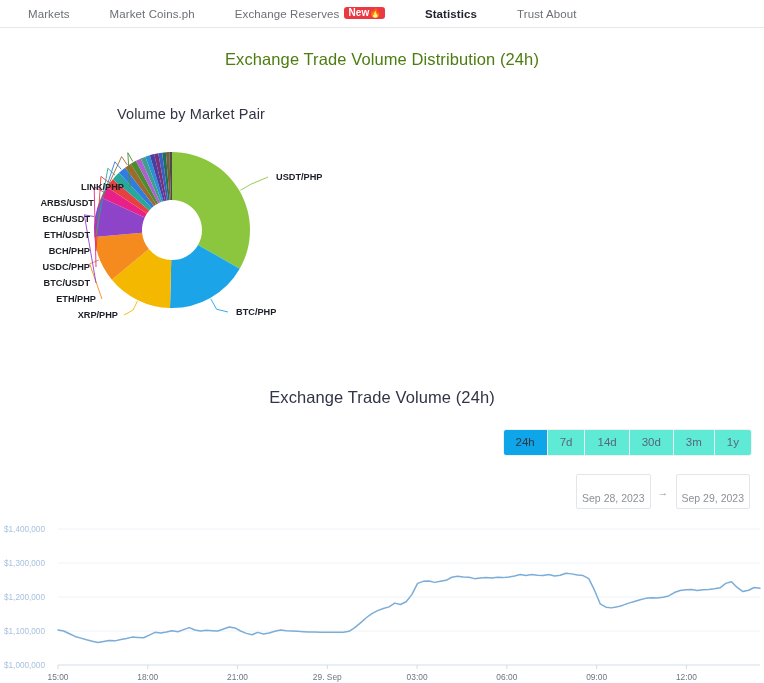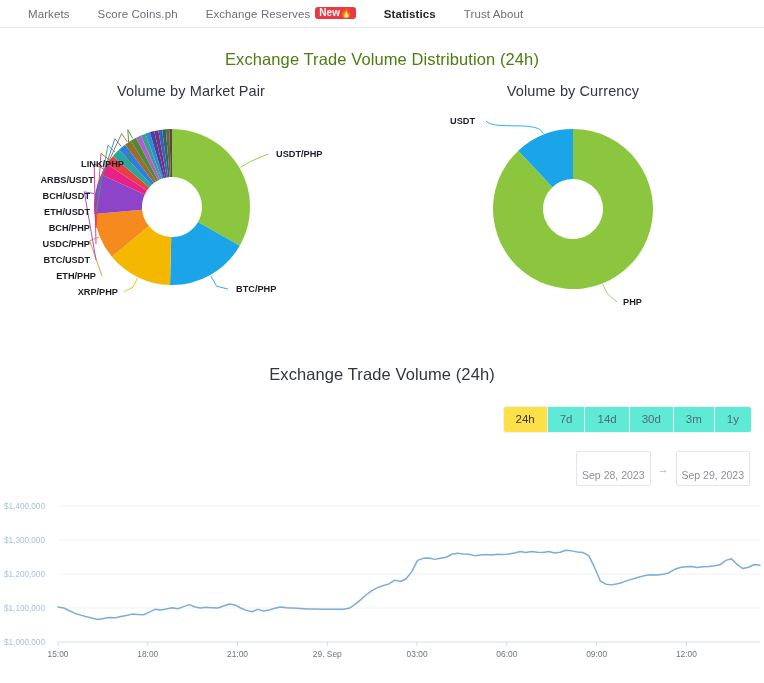--- a/index.html
+++ b/index.html
@@ -12,21 +12,21 @@
     overflow: hidden;
   }
 
   
   #topnav {
     height: 28px;
     border-bottom: 1px solid #e8e8ea;
     display: flex;
     align-items: center;
     padding-left: 14px;
-    gap: 0px;
+    gap: 12px;
     background: #fff;
   }
   .nav-item {
     font-size: 11.5px;
     color: #6b6f76;
     padding: 0 14px;
     white-space: nowrap;
     display: flex;
     align-items: center;
     gap: 5px;
@@ -67,21 +67,21 @@
     text-align: center;
     font-size: 16.5px;
     color: #323546;
     letter-spacing: .1px;
   }
 
   
   #donut-row {
     position: relative;
     height: 290px;
-    margin-top: 6px;
+    margin-top: 29px;
   }
   .donut-col {
     position: absolute;
     top: 0;
     width: 382px;
     height: 290px;
   }
   #donut-col-left  { left: 0; }
   #donut-col-right { left: 382px; }
   .donut-head { margin-top: 8px; }
@@ -117,21 +117,21 @@
   .range-btn {
     font-size: 11.5px;
     color: #58667e;
     padding: 5px 12px 6px;
     background: #5eead4;
     border-right: 1px solid #eff0f2;
     cursor: pointer;
     line-height: 14px;
   }
   .range-btn:last-child { border-right: none; }
-  .range-btn.active { background: #fde047; color: #323546; }
+  .range-btn.active { background: #0ea5e9; color: #323546; }
 
   #date-row {
     display: flex;
     justify-content: flex-end;
     align-items: center;
     padding-right: 14px;
     margin-top: 18px;
     gap: 7px;
   }
   .date-input {
@@ -167,21 +167,21 @@
   .series-line { fill: none; stroke: #7cacd8; stroke-width: 1.5; stroke-linejoin: round; stroke-linecap: round; }
 </style>
 </head>
 <body>
 
 <div id="topnav">
   <div class="nav-item">
     <span>Markets</span>
   </div>
   <div class="nav-item">
-    <span>Score Coins.ph</span>
+    <span>Market Coins.ph</span>
   </div>
   <div class="nav-item">
     <span>Exchange Reserves</span>
     <span class="badge-new">New🔥</span>
   </div>
   <div class="nav-item active">
     <span>Statistics</span>
   </div>
   <div class="nav-item">
     <span>Trust About</span>
@@ -235,33 +235,20 @@
           <path d="M121.30500893192199 41.411074604285226 L114.88792145495009 33.74159037697956 L96 91" class="leader" stroke="#2f7de0"></path>
           <text x="90" y="94" class="pie-label" text-anchor="end">BCH/USDT</text>
           <path d="M127.28140272738824 36.87514254933099 L121.62082079414625 28.631489707474145 L100 75" class="leader" stroke="#9e6b2f"></path>
           <text x="94" y="78" class="pie-label" text-anchor="end">ARBS/USDT</text>
           <path d="M132.7892427165328 33.41781198257799 L127.82585571862558 24.736522360119494 L130 59" class="leader" stroke="#4a8c2f"></path>
           <text x="124" y="62" class="pie-label" text-anchor="end">LINK/PHP</text>
         </svg>
     </div>
   </div>
 
-  <div class="donut-col" id="donut-col-right">
-    <div class="sub-title donut-head">Volume by Currency</div>
-    <div class="donut-svg-wrap">
-      <svg id="svg-right" width="382" height="255" viewBox="0 0 382 255">
-          <path d="M191 24 A80 80 0 1 1 136.23623152570488 45.682509806287094 L170.46358682213932 82.13094117735766 A30 30 0 1 0 191 74 Z" fill="#8cc63f"></path>
-          <path d="M136.23623152570488 45.682509806287094 A80 80 0 0 1 190.99999999999997 24 L191 74 A30 30 0 0 0 170.46358682213932 82.13094117735766 Z" fill="#1ba5e8"></path>
-          <path d="M220.81808876745893 179.31189535694836 C226.81808876745893 193.31189535694836, 228 190, 235 197" class="leader" stroke="#8cc63f"></path>
-          <text x="241" y="200" class="pie-label" text-anchor="start">PHP</text>
-          <path d="M161.18191123254104 28.68810464305166 C157.18191123254104 14.688104643051659, 112 26, 104 16" class="leader" stroke="#1ba5e8"></path>
-          <text x="68" y="19" class="pie-label" text-anchor="start">USDT</text>
-        </svg>
-    </div>
-  </div>
 
 </div>
 
 <div id="line-section">
 
   <div class="section-title">Exchange Trade Volume (24h)</div>
 
   <div id="range-bar">
     <div class="range-group">
       <div class="range-btn active">24h</div>

